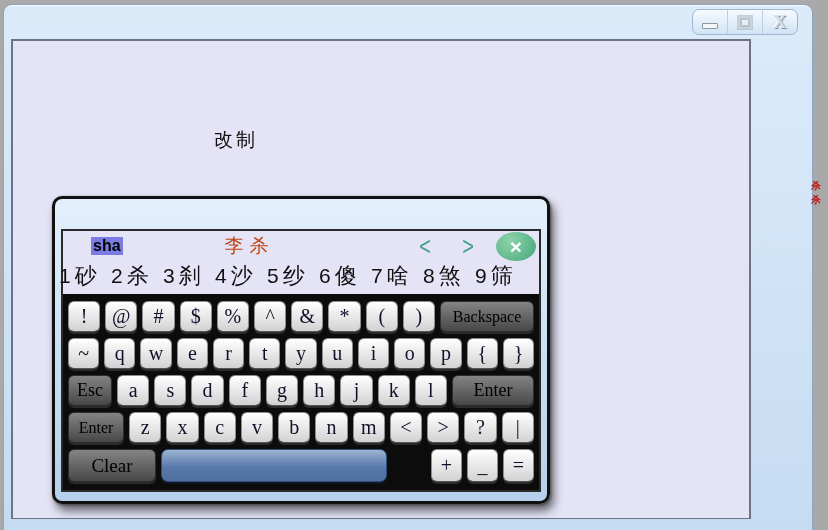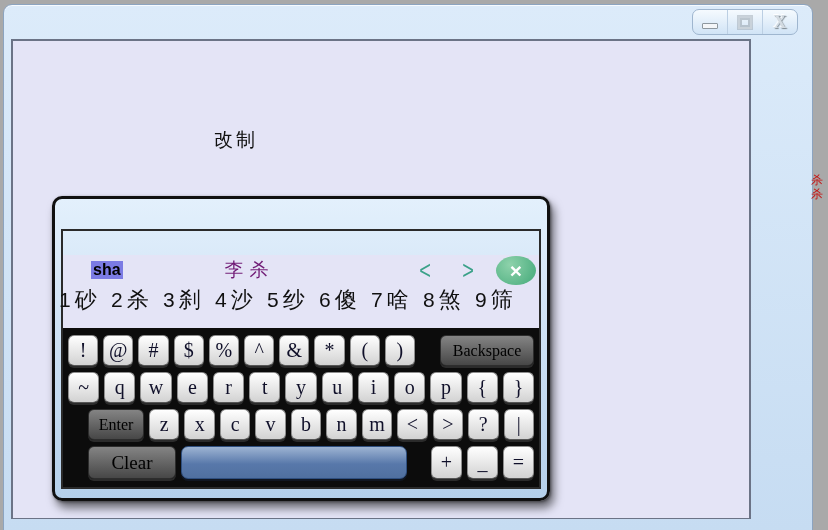--- a/index.html
+++ b/index.html
@@ -23,37 +23,37 @@
   .max-glyph { width:14px; height:13px; border:2px solid #c9d2da;
                box-shadow:inset 0 0 0 2px rgba(150,160,170,.55), 0 0 0 1px rgba(140,150,160,.4); }
   .close-glyph { font-family:"Liberation Serif", serif; font-size:18px; font-weight:bold;
                  color:#d3dbe2; text-shadow:1px 1px 1px #7d8890, -1px -1px 1px #ffffff; }
 
   .content { position:absolute; left:7px; top:34px; width:740px; height:480px;
              background:#e4e4f6; border:2px solid #6b7386; border-bottom-width:1px;text-decoration:underline; }
   .doc-text { position:absolute; left:201px; top:86px; font-size:19px; color:#101010;
               letter-spacing:3px; }
 
-  .red-artifact { position:absolute; left:811px; top:173px; width:13px; height:32px;
-                  overflow:hidden; color:#c41414; font-size:12px; line-height:14px;
-                  filter:blur(.4px); font-weight:normal; }
+  .red-artifact { position:absolute; left:811px; top:179px; width:13px; height:32px;
+                  overflow:hidden; color:#c41414; font-size:10px; line-height:14px;
+                  filter:blur(.4px); font-weight:bold; }
 
   
   .ime { position:absolute; left:52px; top:196px; width:498px;
          border:3px solid #101010; border-radius:10px;
          background:linear-gradient(#e3f0fc,#b5d0eb);
          padding:30px 6px 9px;
          box-shadow:4px 7px 10px rgba(0,0,0,.55), 1px 1px 3px rgba(0,0,0,.45); }
   .ime-inner { border:2px solid #2a2a2a; }
 
-  .cand-panel { background:#e4e4f6; padding:2px 0 12px;margin-top:24px; }
+  .cand-panel { background:#e4e4f6; padding:2px 0 2px; }
   .cand-top { display:flex; align-items:center; height:26px; }
   .comp { margin-left:28px; background:#7b7be4; color:#000; font-weight:bold;
           font-size:16px; padding:0 2px; }
-  .preview { margin-left:102px; color:#701a75; font-size:19px;
+  .preview { margin-left:102px; color:#c2410c; font-size:19px;
              font-family:"Liberation Serif", serif; letter-spacing:6px; }
   .nav { color:#3aa188; font-size:21px; transform:scale(.95,1.25); cursor:default; }
   .nav-prev { margin-left:auto; }
   .nav-next { margin-left:30px; }
   .ime-close { margin-left:22px; margin-right:3px; width:40px; height:29px; border-radius:50%;
                background:radial-gradient(circle at 35% 30%, #8ed2ab, #55b385 75%);
                color:#fff; font-weight:bold; font-size:21px; line-height:1;
                display:flex; align-items:center; justify-content:center; cursor:default; }
 
   .cand-row { display:flex; align-items:center; height:33px; margin-left:-4px; overflow:hidden; }
@@ -64,21 +64,21 @@
   
   .kb { background:#0c0c0c; padding:7px 5px; }
   .krow { display:flex; gap:5px; height:31px; margin-bottom:6px; }
   .krow:last-child { margin-bottom:1px; height:33px; }
   .key { flex:1 1 0; background:linear-gradient(#ffffff,#d2d2d2);
          border:1px solid #8f8f8f; border-bottom-color:#565656; border-radius:6px;
          box-shadow:0 2px 0 rgba(70,70,70,.55);
          display:flex; align-items:center; justify-content:center;
          font-family:"Liberation Serif", serif; font-size:20px; color:#10102a; cursor:default; }
   .key.dark { background:linear-gradient(#848484,#474747); border-color:#2d2d2d;
-              color:#000;margin-left:20px; }
+              color:#000; }
   .k-backspace { flex:0 0 94px; font-size:16px; }
   .k-esc { flex:0 0 44px; font-size:18px; }
   .k-enter { flex:0 0 82px; font-size:18px; }
   .k-caps { flex:0 0 56px; font-size:16px; }
   .k-clear { flex:0 0 88px; font-size:19px;text-align:center; }
   .k-space { flex:0 0 226px; background:linear-gradient(#9db4d3,#5878aa 55%,#50709f);
              border:1px solid #2f4f7f; border-radius:7px; box-shadow:0 2px 0 rgba(20,30,50,.6); }
   .k-small { flex:0 0 31px; }
   .k-plus { margin-left:auto; }
 </style>
@@ -185,20 +185,33 @@
           <div class="key">t</div>
           <div class="key">y</div>
           <div class="key">u</div>
           <div class="key">i</div>
           <div class="key">o</div>
           <div class="key">p</div>
           <div class="key">{</div>
           <div class="key">}</div>
         </div>
 
+        <div class="krow">
+          <div class="key dark k-esc">Esc</div>
+          <div class="key">a</div>
+          <div class="key">s</div>
+          <div class="key">d</div>
+          <div class="key">f</div>
+          <div class="key">g</div>
+          <div class="key">h</div>
+          <div class="key">j</div>
+          <div class="key">k</div>
+          <div class="key">l</div>
+          <div class="key dark k-enter">Enter</div>
+        </div>
 
         <div class="krow">
           <div class="key dark k-caps">Enter</div>
           <div class="key">z</div>
           <div class="key">x</div>
           <div class="key">c</div>
           <div class="key">v</div>
           <div class="key">b</div>
           <div class="key">n</div>
           <div class="key">m</div>

